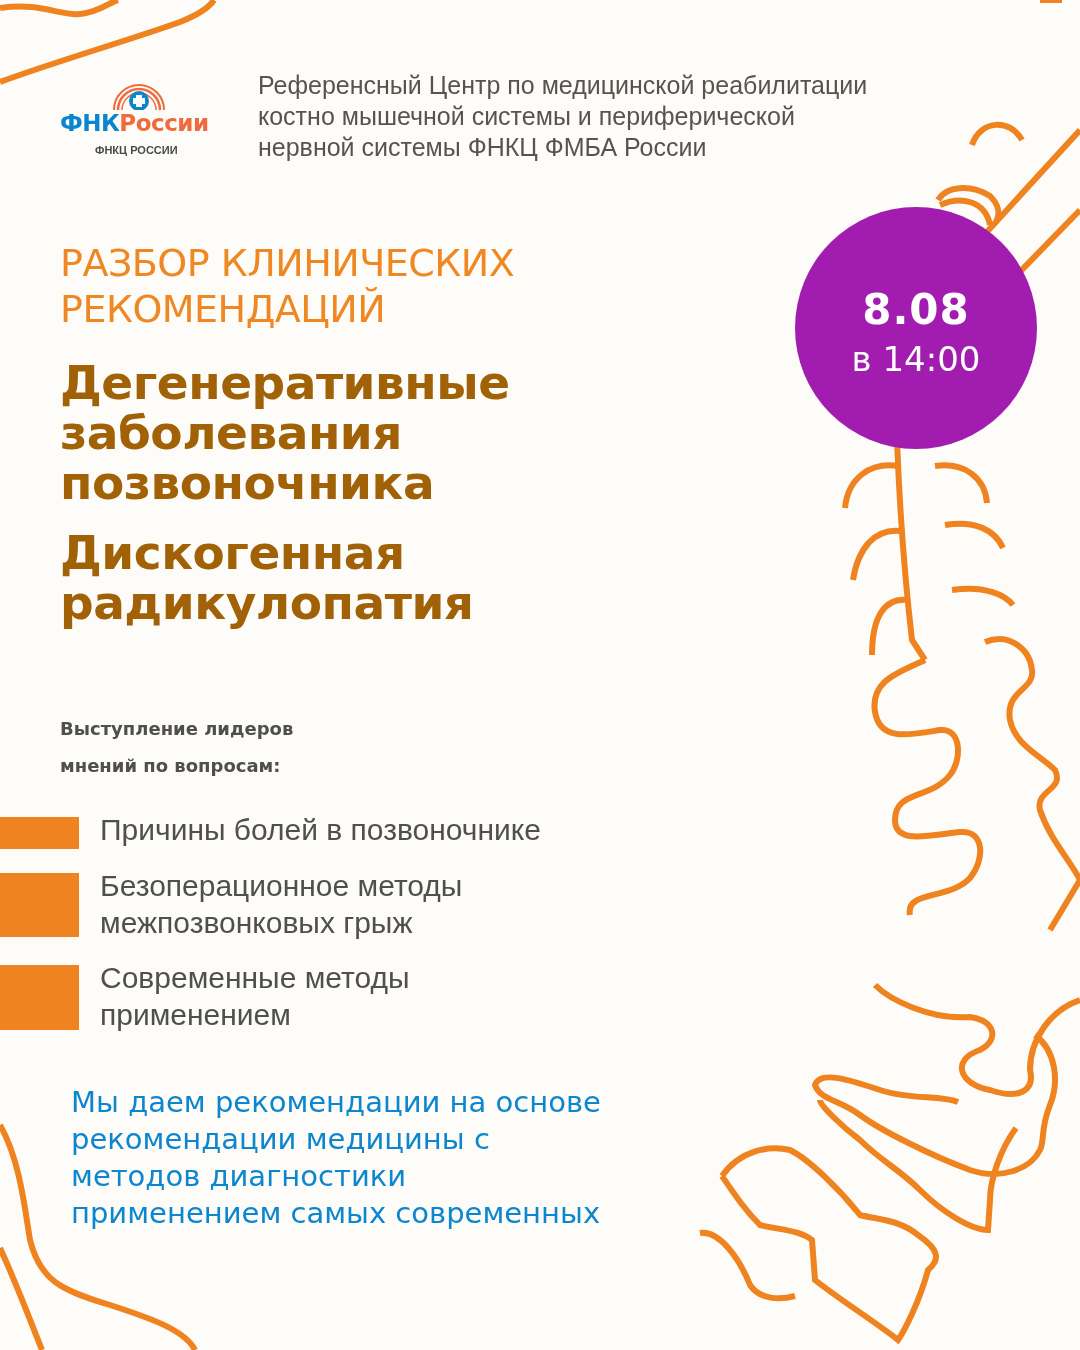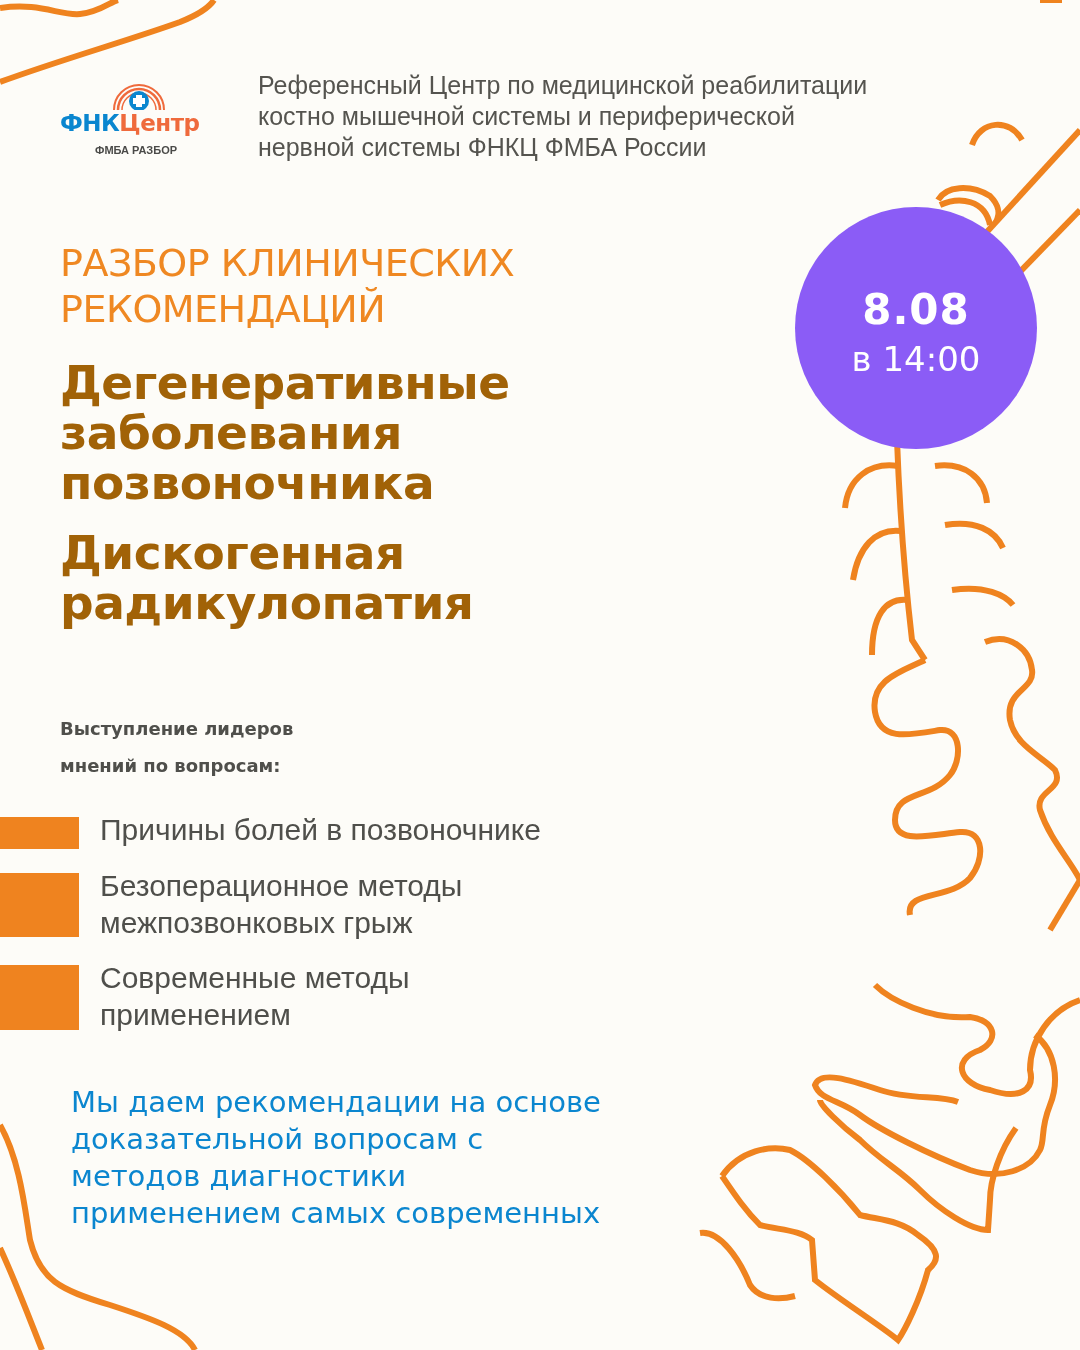--- a/index.html
+++ b/index.html
@@ -34,21 +34,21 @@
     letter-spacing: -0.5px;
   }
   .title {
     position: absolute; left: 60px; top: 358px; width: 700px;
     font-family: "DejaVu Sans", sans-serif; font-weight: bold; font-size: 47px; line-height: 50px; color: #a16207;
     letter-spacing: -0.5px;
   }
   .title2 { top: 528px; }
   .date-circle {
     position: absolute; left: 795px; top: 207px; width: 242px; height: 242px; border-radius: 50%;
-    background: #8b5cf6; color: #fff; text-align: center;
+    background: #a21caf; color: #fff; text-align: center;
   }
   .date-day { position: absolute; left: 0; right: 0; top: 78px;
     font-family: "DejaVu Sans", sans-serif; font-weight: bold; font-size: 42px; letter-spacing: 1px; }
   .date-time { position: absolute; left: 0; right: 0; top: 132px;
     font-family: "DejaVu Sans", sans-serif; font-size: 34px; }
   .speakers {
     position: absolute; left: 60px; top: 710px; width: 600px;
     font-family: "DejaVu Sans", sans-serif; font-weight: bold; font-size: 18px; line-height: 37px; color: #4f4f4b;
   }
   .topic { position: absolute; left: 0; width: 760px; }
@@ -105,22 +105,22 @@
 
 <div class="logo">
   <svg class="logo-arcs" viewBox="0 0 62 42">
     <path d="M6 42 A25 25 0 0 1 56 42" fill="none" stroke="#ef6a3c" stroke-width="2"></path>
     <path d="M10 42 A21 21 0 0 1 52 42" fill="none" stroke="#ef6a3c" stroke-width="2.5"></path>
     <path d="M14 42 A17 17 0 0 1 48 42" fill="none" stroke="#ef6a3c" stroke-width="1.5"></path>
     <circle cx="31" cy="33" r="10" fill="#0a86cf"></circle>
     <rect x="28" y="27" width="6" height="12" fill="#fff"></rect>
     <rect x="25" y="30" width="12" height="6" fill="#fff"></rect>
   </svg>
-  <div class="logo-text"><span class="blue">ФНК</span><span class="orange">Центр</span></div>
-  <div class="logo-sub">ФМБА РАЗБОР</div>
+  <div class="logo-text"><span class="blue">ФНК</span><span class="orange">России</span></div>
+  <div class="logo-sub">ФНКЦ РОССИИ</div>
 </div>
 
 <div class="org">
   <div>Референсный Центр по медицинской реабилитации</div>
   <div>костно мышечной системы и периферической</div>
   <div>нервной системы ФНКЦ ФМБА России</div>
 </div>
 
 <div class="kicker">
   <div>РАЗБОР КЛИНИЧЕСКИХ</div>
@@ -163,16 +163,16 @@
 <div class="topic" style="top:965px;">
   <div class="bar" style="height:65px;"></div>
   <div class="txt">
     <div>Современные методы</div>
     <div>применением</div>
   </div>
 </div>
 
 <div class="footer">
   <div>Мы даем рекомендации на основе</div>
-  <div>доказательной вопросам с</div>
+  <div>рекомендации медицины с</div>
   <div>методов диагностики</div>
   <div>применением самых современных</div>
 </div>
 
 </body></html>

